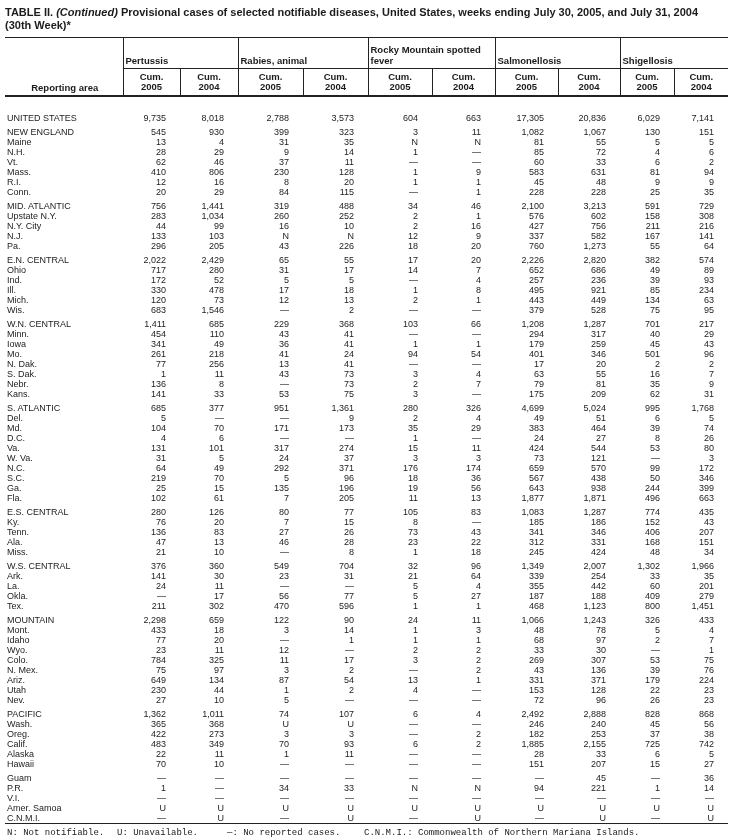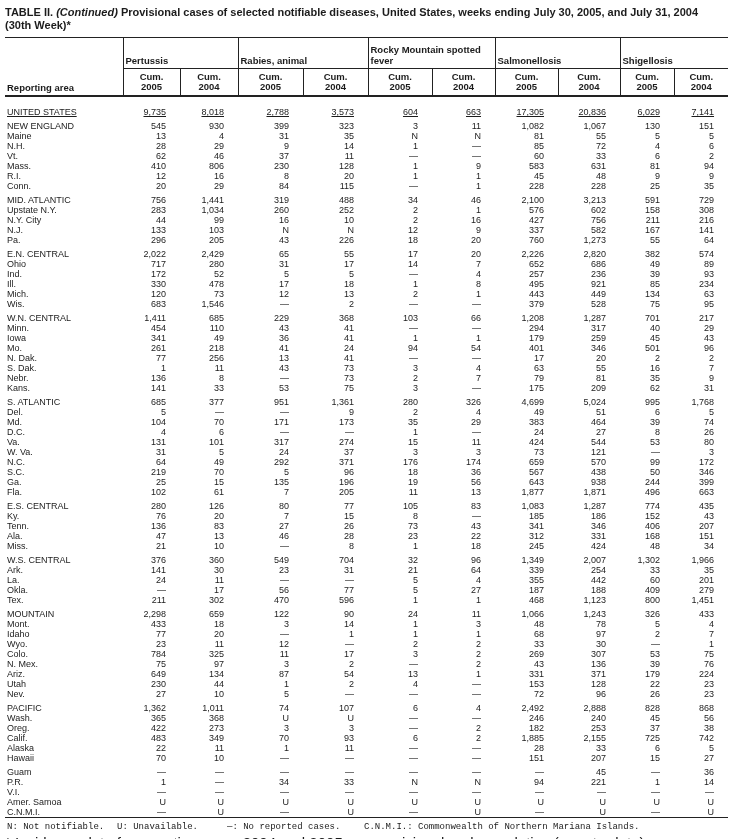--- a/index.html
+++ b/index.html
@@ -21,40 +21,40 @@
   }
   col.c-area  { width:118px; }
   col.c-p05 { width:57px; }  col.c-p04 { width:58px; }
   col.c-r05 { width:65px; }  col.c-r04 { width:65px; }
   col.c-m05 { width:64px; }  col.c-m04 { width:63px; }
   col.c-s05 { width:63px; }  col.c-s04 { width:62px; }
   col.c-g05 { width:54px; }  col.c-g04 { width:54px; }
 
   thead th { font-size:9.5px; font-weight:bold; padding:0; color:#1c1c1c; }
   th.arealabel {
-    text-align:left; vertical-align:bottom;
+    text-align:center; vertical-align:bottom;
     padding:0 0 2px 2px; border-bottom:2px solid #222;
   }
   th.group {
     border-left:1px solid #222; border-bottom:1px solid #222;
     vertical-align:bottom; text-align:left;
     height:27px; line-height:10.5px; padding:1px 2px 2px 2px;
   }
   th.sub {
     border-left:1px solid #222; border-bottom:2px solid #222;
     text-align:center; vertical-align:middle;
     line-height:10px; padding:2px 0 2px 0; height:22px;
   }
   th.sub div { line-height:10px; }
 
   tbody td { font-size:9px; line-height:10px; padding:0; white-space:nowrap; }
   td.area { text-align:left; padding-left:2px; }
   td.num  { text-align:right; padding-right:14px; }
   tr.gap td { height:4px; line-height:4px; font-size:1px; }
-  tr.first-data td { padding-top:10px;text-decoration:underline; }
+  tr.first-data td { padding-top:16px; }
 
   .footnotes { position:relative; width:728px; height:30px; font-size:9px; margin-top:1px; }
   .fn-line1 span { position:absolute; top:3px; white-space:nowrap;font-family:Liberation Mono, monospace; }
   .fn-n    { left:2px; }
   .fn-u    { left:112px; }
   .fn-dash { left:222px; }
   .fn-cnmi { left:348px;margin-left:11px; }
   .fn-star { position:absolute; top:15px; left:0px; white-space:nowrap; font-size:15px; }
 </style>
 </head>

